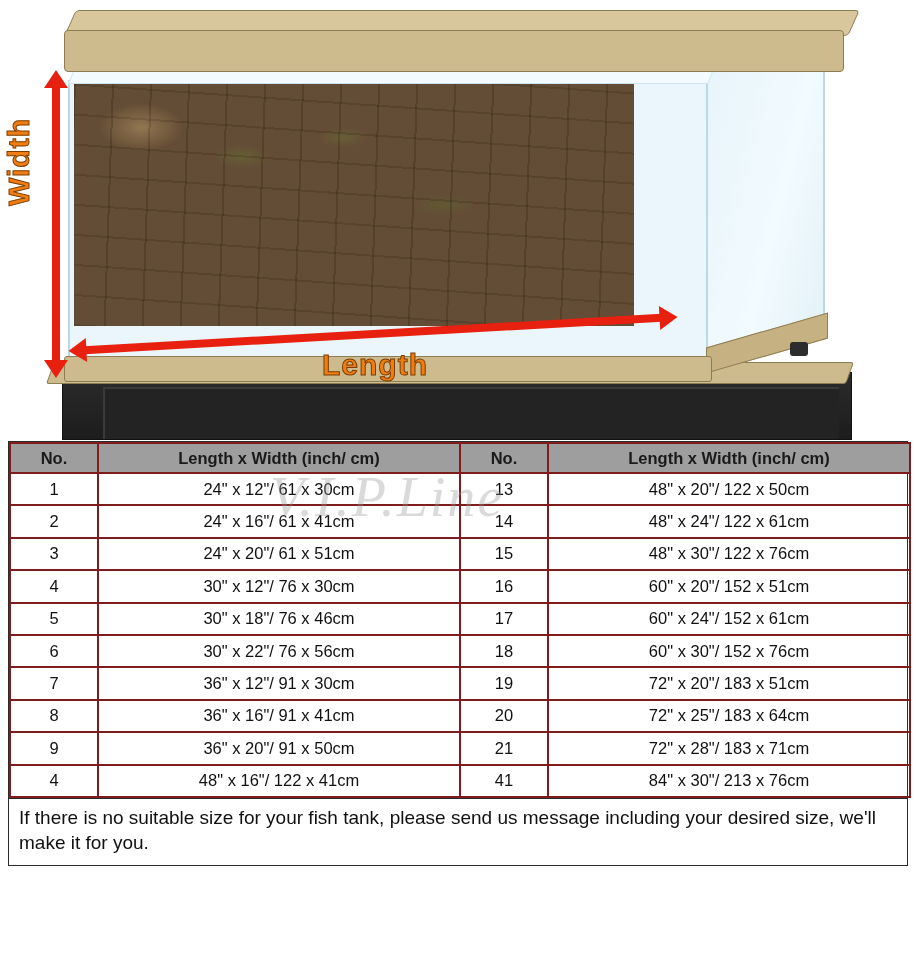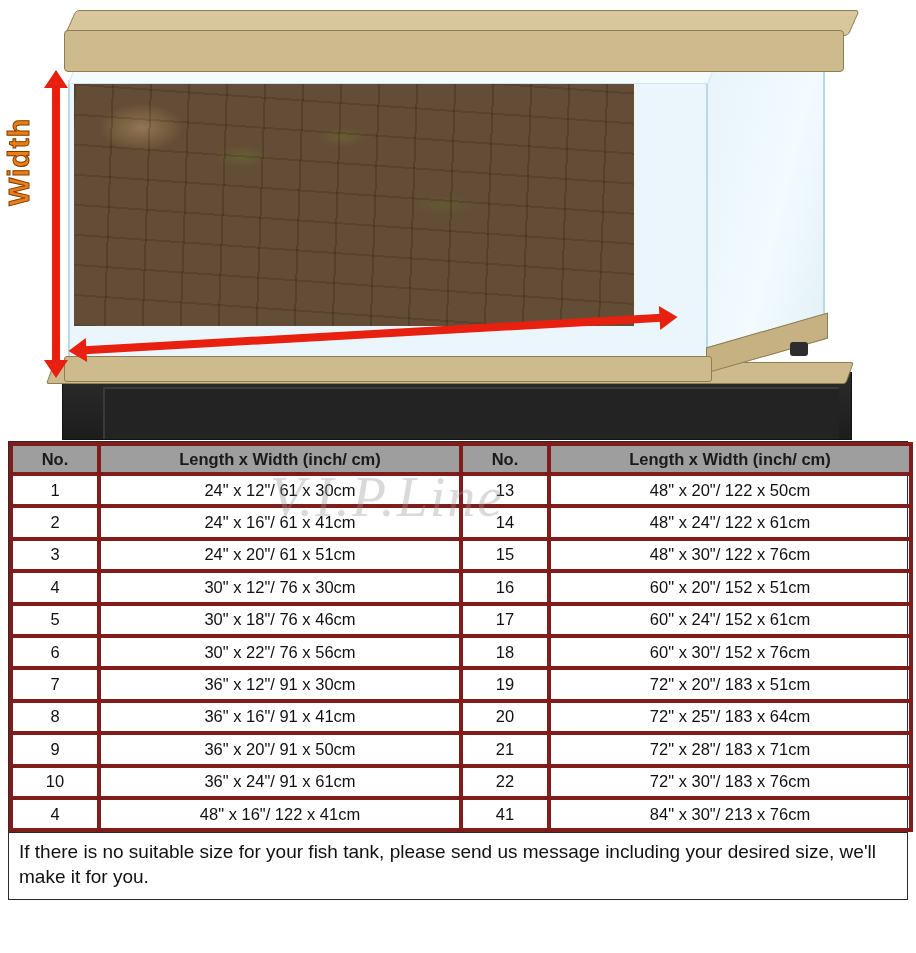--- a/index.html
+++ b/index.html
@@ -239,21 +239,21 @@
     border: 1px solid #2b2b2b;
     background: #fff;
     z-index: 3;
   }
   table.sizes {
     border-collapse: collapse;
     width: 100%;
     table-layout: fixed;
   }
   table.sizes th, table.sizes td {
-    border: 4px solid #7f1d1d;
+    border: 2px solid #7f1d1d;
     text-align: center;
     font-size: 16.5px;
     color: #111;
     height: 32.4px;
     padding: 0 20px;
     white-space: nowrap;
   }
   table.sizes th {
     background: #9e9e9e;
     font-weight: bold;
@@ -299,20 +299,21 @@
 
   <div class="hood">
     <div class="hood-top"></div>
     <div class="hood-front"></div>
   </div>
 
   <div class="arrow-v"></div>
   <div class="arrow-h"></div>
 
   <div class="label-width">Width</div>
+  <div class="label-length">Length</div>
 </div>
 
 <div class="watermark">V.I.P.Line</div>
 
 <div class="table-wrap">
   <table class="sizes">
     <colgroup>
       <col class="no">
         <col class="sz">
         <col class="no2">
@@ -375,26 +376,20 @@
           <td class="mid-gap">20</td>
           <td>72" x 25"/ 183 x 64cm</td>
         </tr>
         <tr>
           <td>9</td>
           <td>36" x 20"/ 91 x 50cm</td>
           <td class="mid-gap">21</td>
           <td>72" x 28"/ 183 x 71cm</td>
         </tr>
         <tr>
-          <td>10</td>
-          <td>36" x 24"/ 91 x 61cm</td>
-          <td class="mid-gap">22</td>
-          <td>72" x 30"/ 183 x 76cm</td>
-        </tr>
-        <tr>
           <td>4</td>
           <td>48" x 16"/ 122 x 41cm</td>
           <td class="mid-gap">41</td>
           <td>84" x 30"/ 213 x 76cm</td>
         </tr>
       </tbody>
   </table>
   <div class="footnote">If there is no suitable size for your fish tank, please send us message including your desired size, we'll make it for you.</div>
 </div>
 

